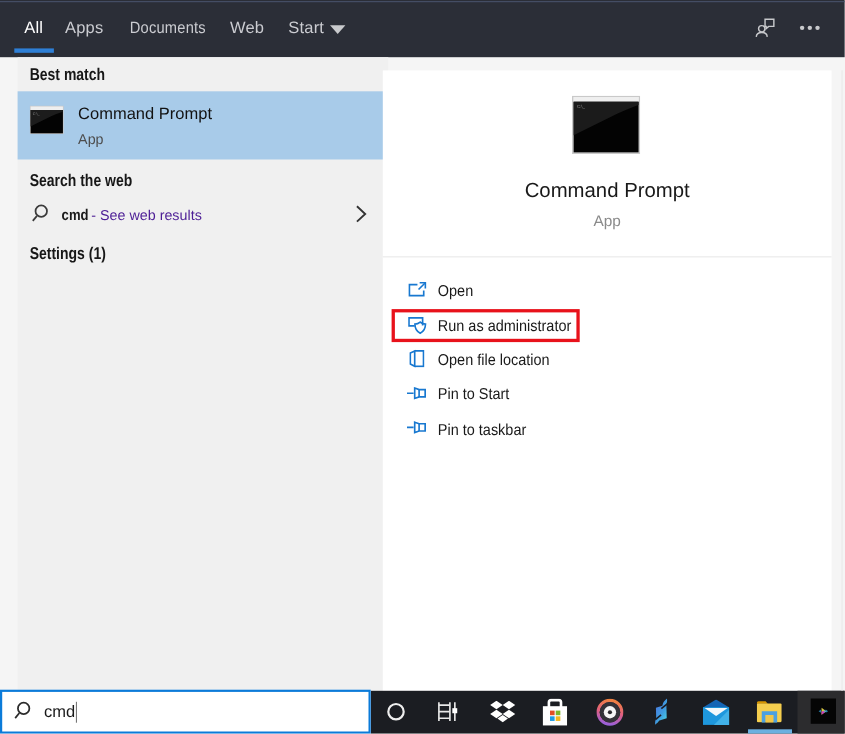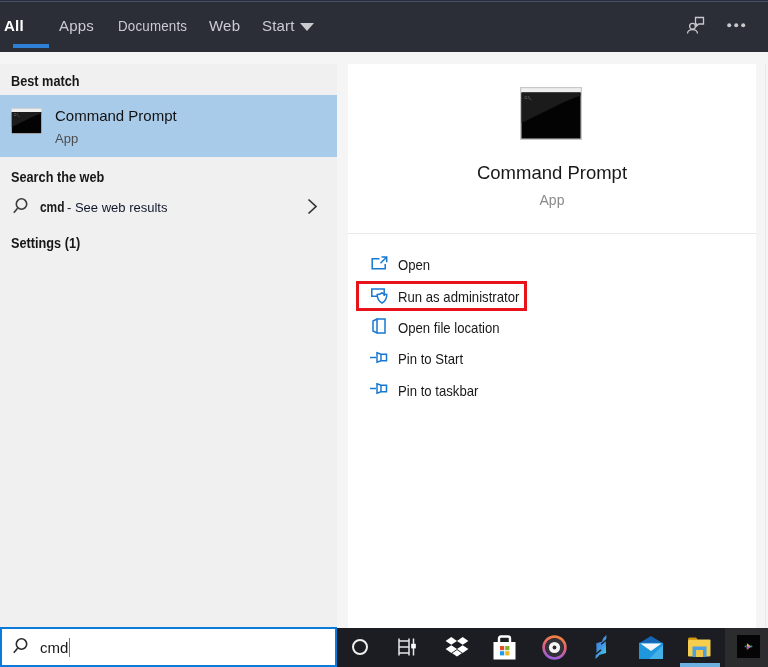--- a/index.html
+++ b/index.html
@@ -4,34 +4,34 @@
 <style>
   * { margin:0; padding:0; box-sizing:border-box; }
   html,body { width:768px; height:667px; overflow:hidden; }
   body { position:relative; background:#f5f5f5; font-family:"Liberation Sans", sans-serif; }
   .abs { position:absolute; }
 
   
   #topbar { left:0; top:0; width:768px; height:52px; background:#2b2e37; }
   #topbar .edge { left:0; top:1px; width:768px; height:1px; background:#48516a; position:absolute; }
   .tab { position:absolute; top:17px; font-size:15px; color:#cbccd1; letter-spacing:0.2px; }
-  #tab-all { left:4px; color:#fff; font-weight:bold;text-align:center; }
+  #tab-all { left:22px; color:#fff; font-weight:normal;text-align:center; }
   #underline { left:13px; top:44px; width:36px; height:4px; background:#2e7fd6; position:absolute; }
   #more-tri { position:absolute; left:300px; top:23px; width:0; height:0;
       border-left:7px solid transparent; border-right:7px solid transparent; border-top:8px solid #c9cacd; }
 
   
-  #leftpanel { left:0; top:52px; width:337px; height:576px; background:#f0f0f0;margin-top:12px; }
+  #leftpanel { left:16px; top:52px; width:337px; height:576px; background:#f0f0f0; }
   .hdr { position:absolute; font-size:15.5px; font-weight:bold; color:#171717; transform:scaleX(0.82); transform-origin:0 50%; white-space:nowrap; }
   #bluerow { position:absolute; left:0; top:31px; width:337px; height:62px; background:#a8cbe9; }
   #cp-name { position:absolute; left:55px; top:12px; font-size:15px; color:#121212; }
   #cp-app  { position:absolute; left:55px; top:36px; font-size:13px; color:#4d4d4d; }
 
   #webrow-cmd { position:absolute; left:40px; top:135px; font-size:14px; color:#1a1a1a; font-weight:bold; transform:scaleX(0.85); transform-origin:0 50%;}
-  #webrow-rest { position:absolute; left:67px; top:136px; font-size:13px; color:#0f172a; }
+  #webrow-rest { position:absolute; left:67px; top:136px; font-size:13px; color:#4c1d95; }
 
   
   #card { left:348px; top:64px; width:408px; height:564px; background:#fff; }
   #big-title { position:absolute; left:0; top:98px; width:408px; text-align:center; font-size:18.5px; color:#191919; }
   #big-app { position:absolute; left:0; top:128px; width:408px; text-align:center; font-size:14px; color:#8a8a8a; }
   #divider { position:absolute; left:0; top:169px; width:408px; height:1px; background:#e9e9e9; }
   .rowtxt { position:absolute; left:50px; font-size:14.3px; color:#191919; transform:scaleX(0.92); transform-origin:0 50%; white-space:nowrap; }
   #redbox { position:absolute; left:8px; top:217px; width:171px; height:30px; border:3.5px solid #e8121b; }
 
   

